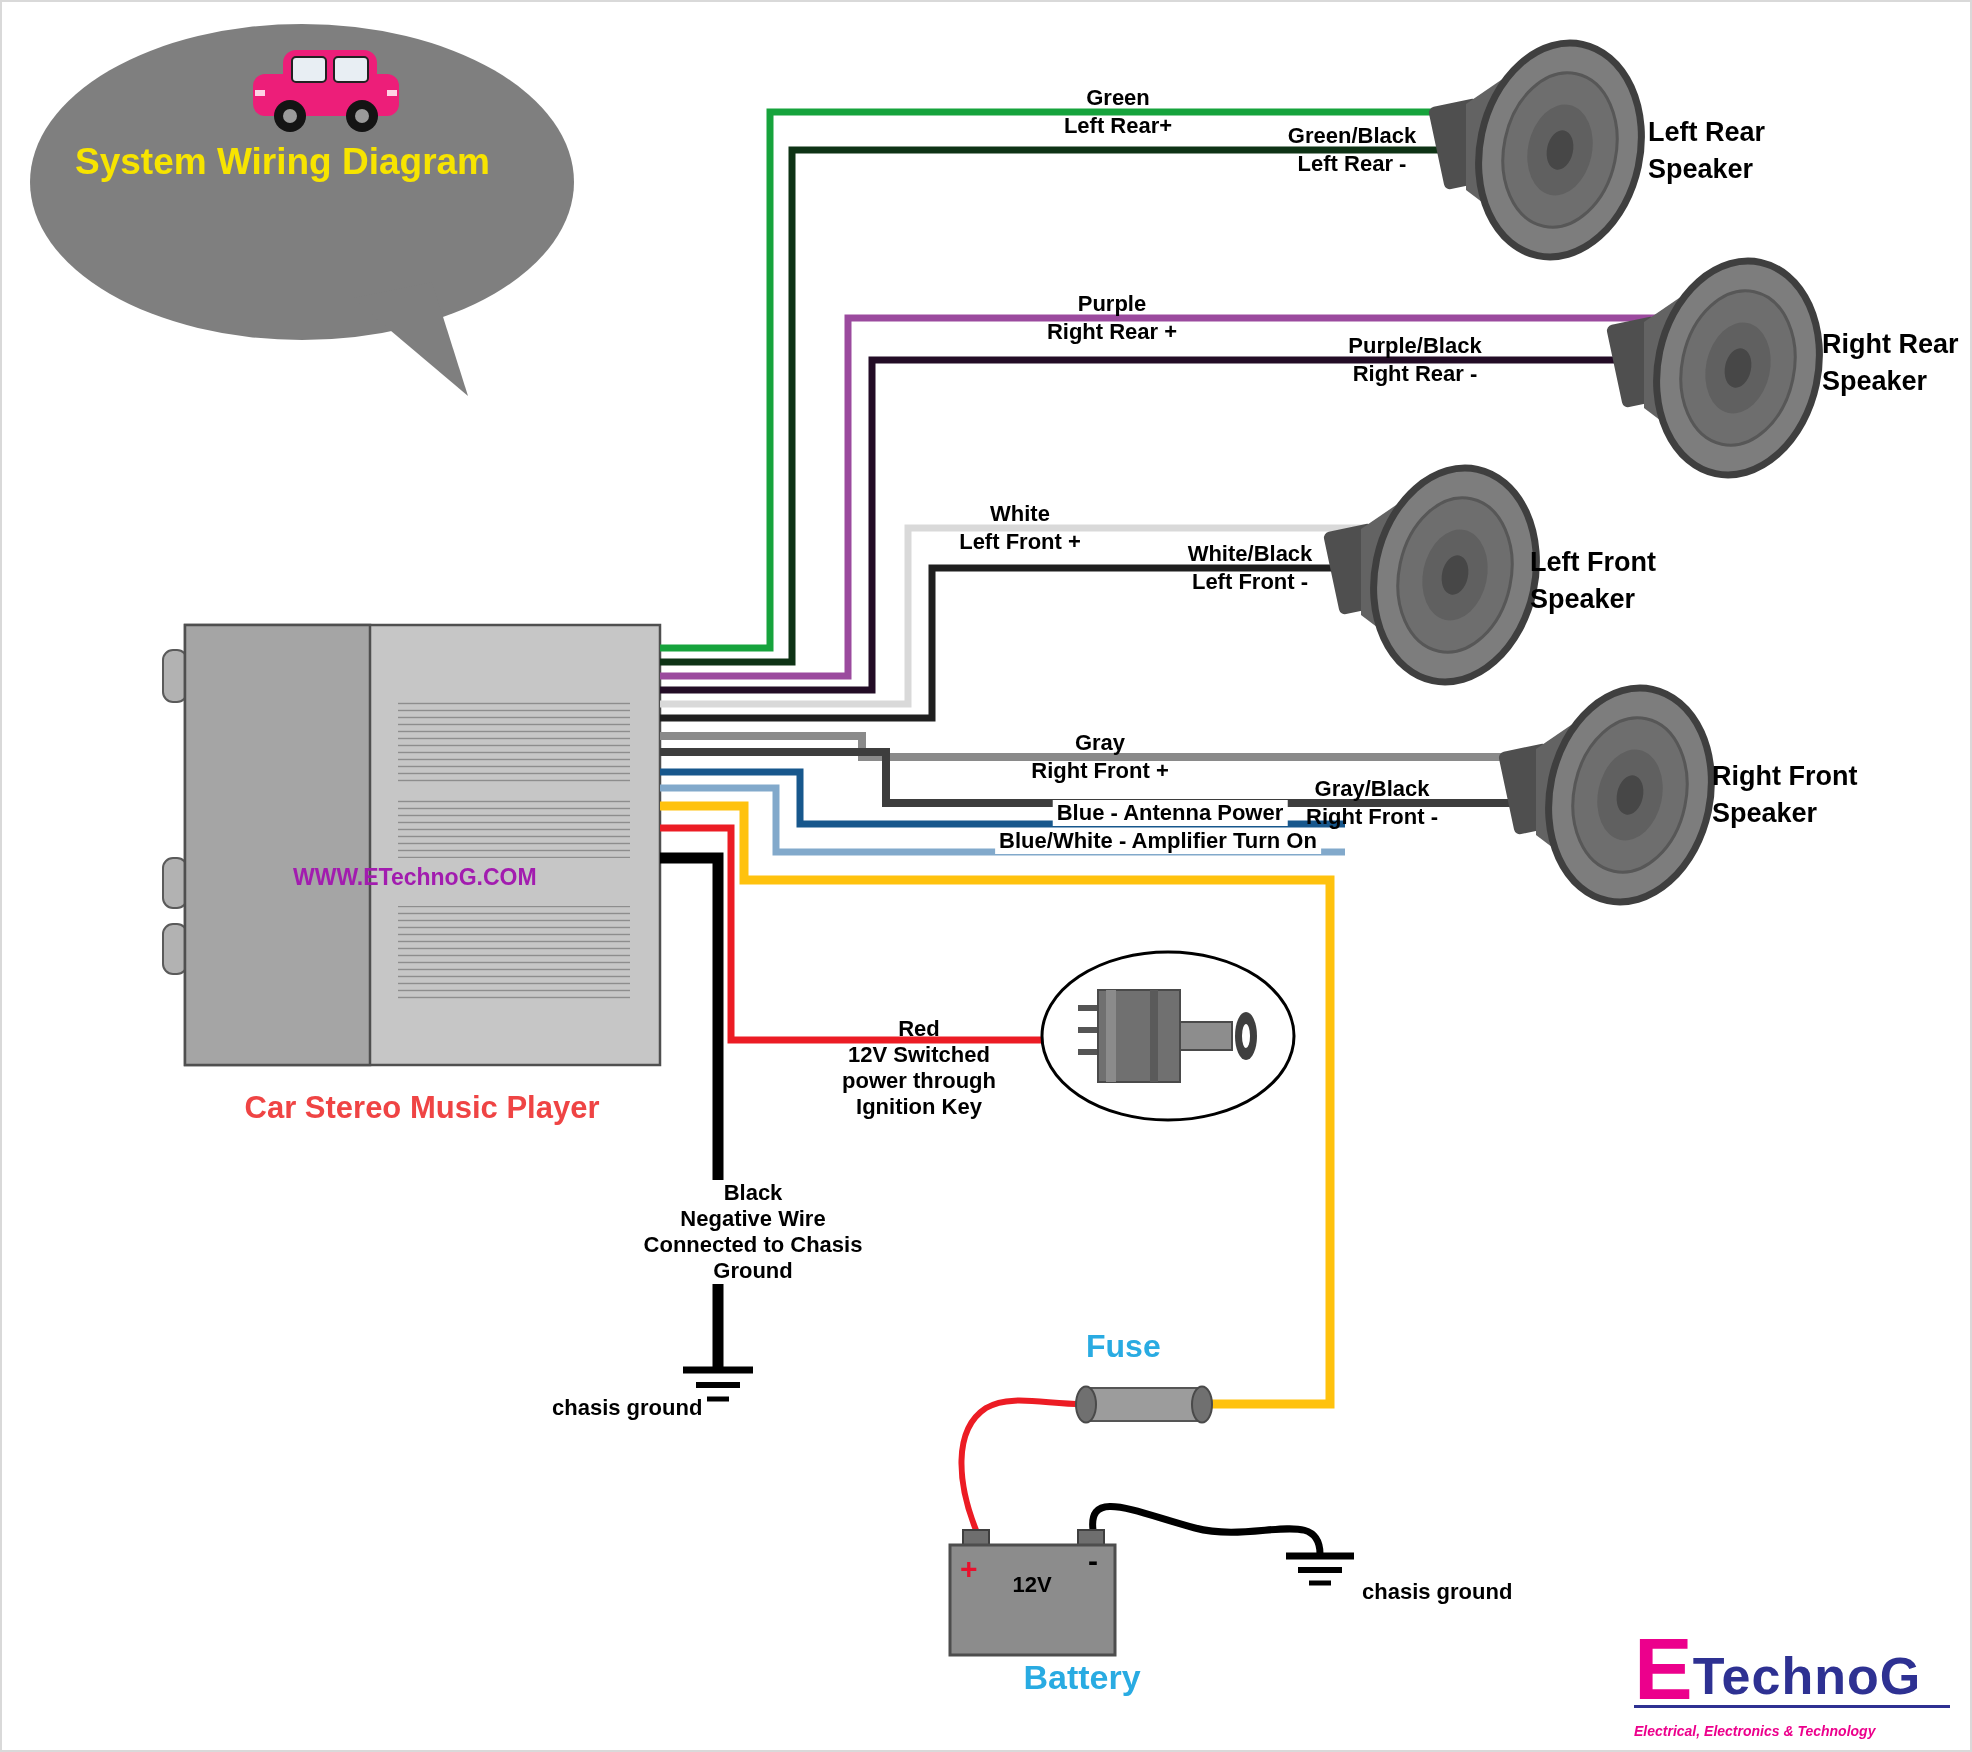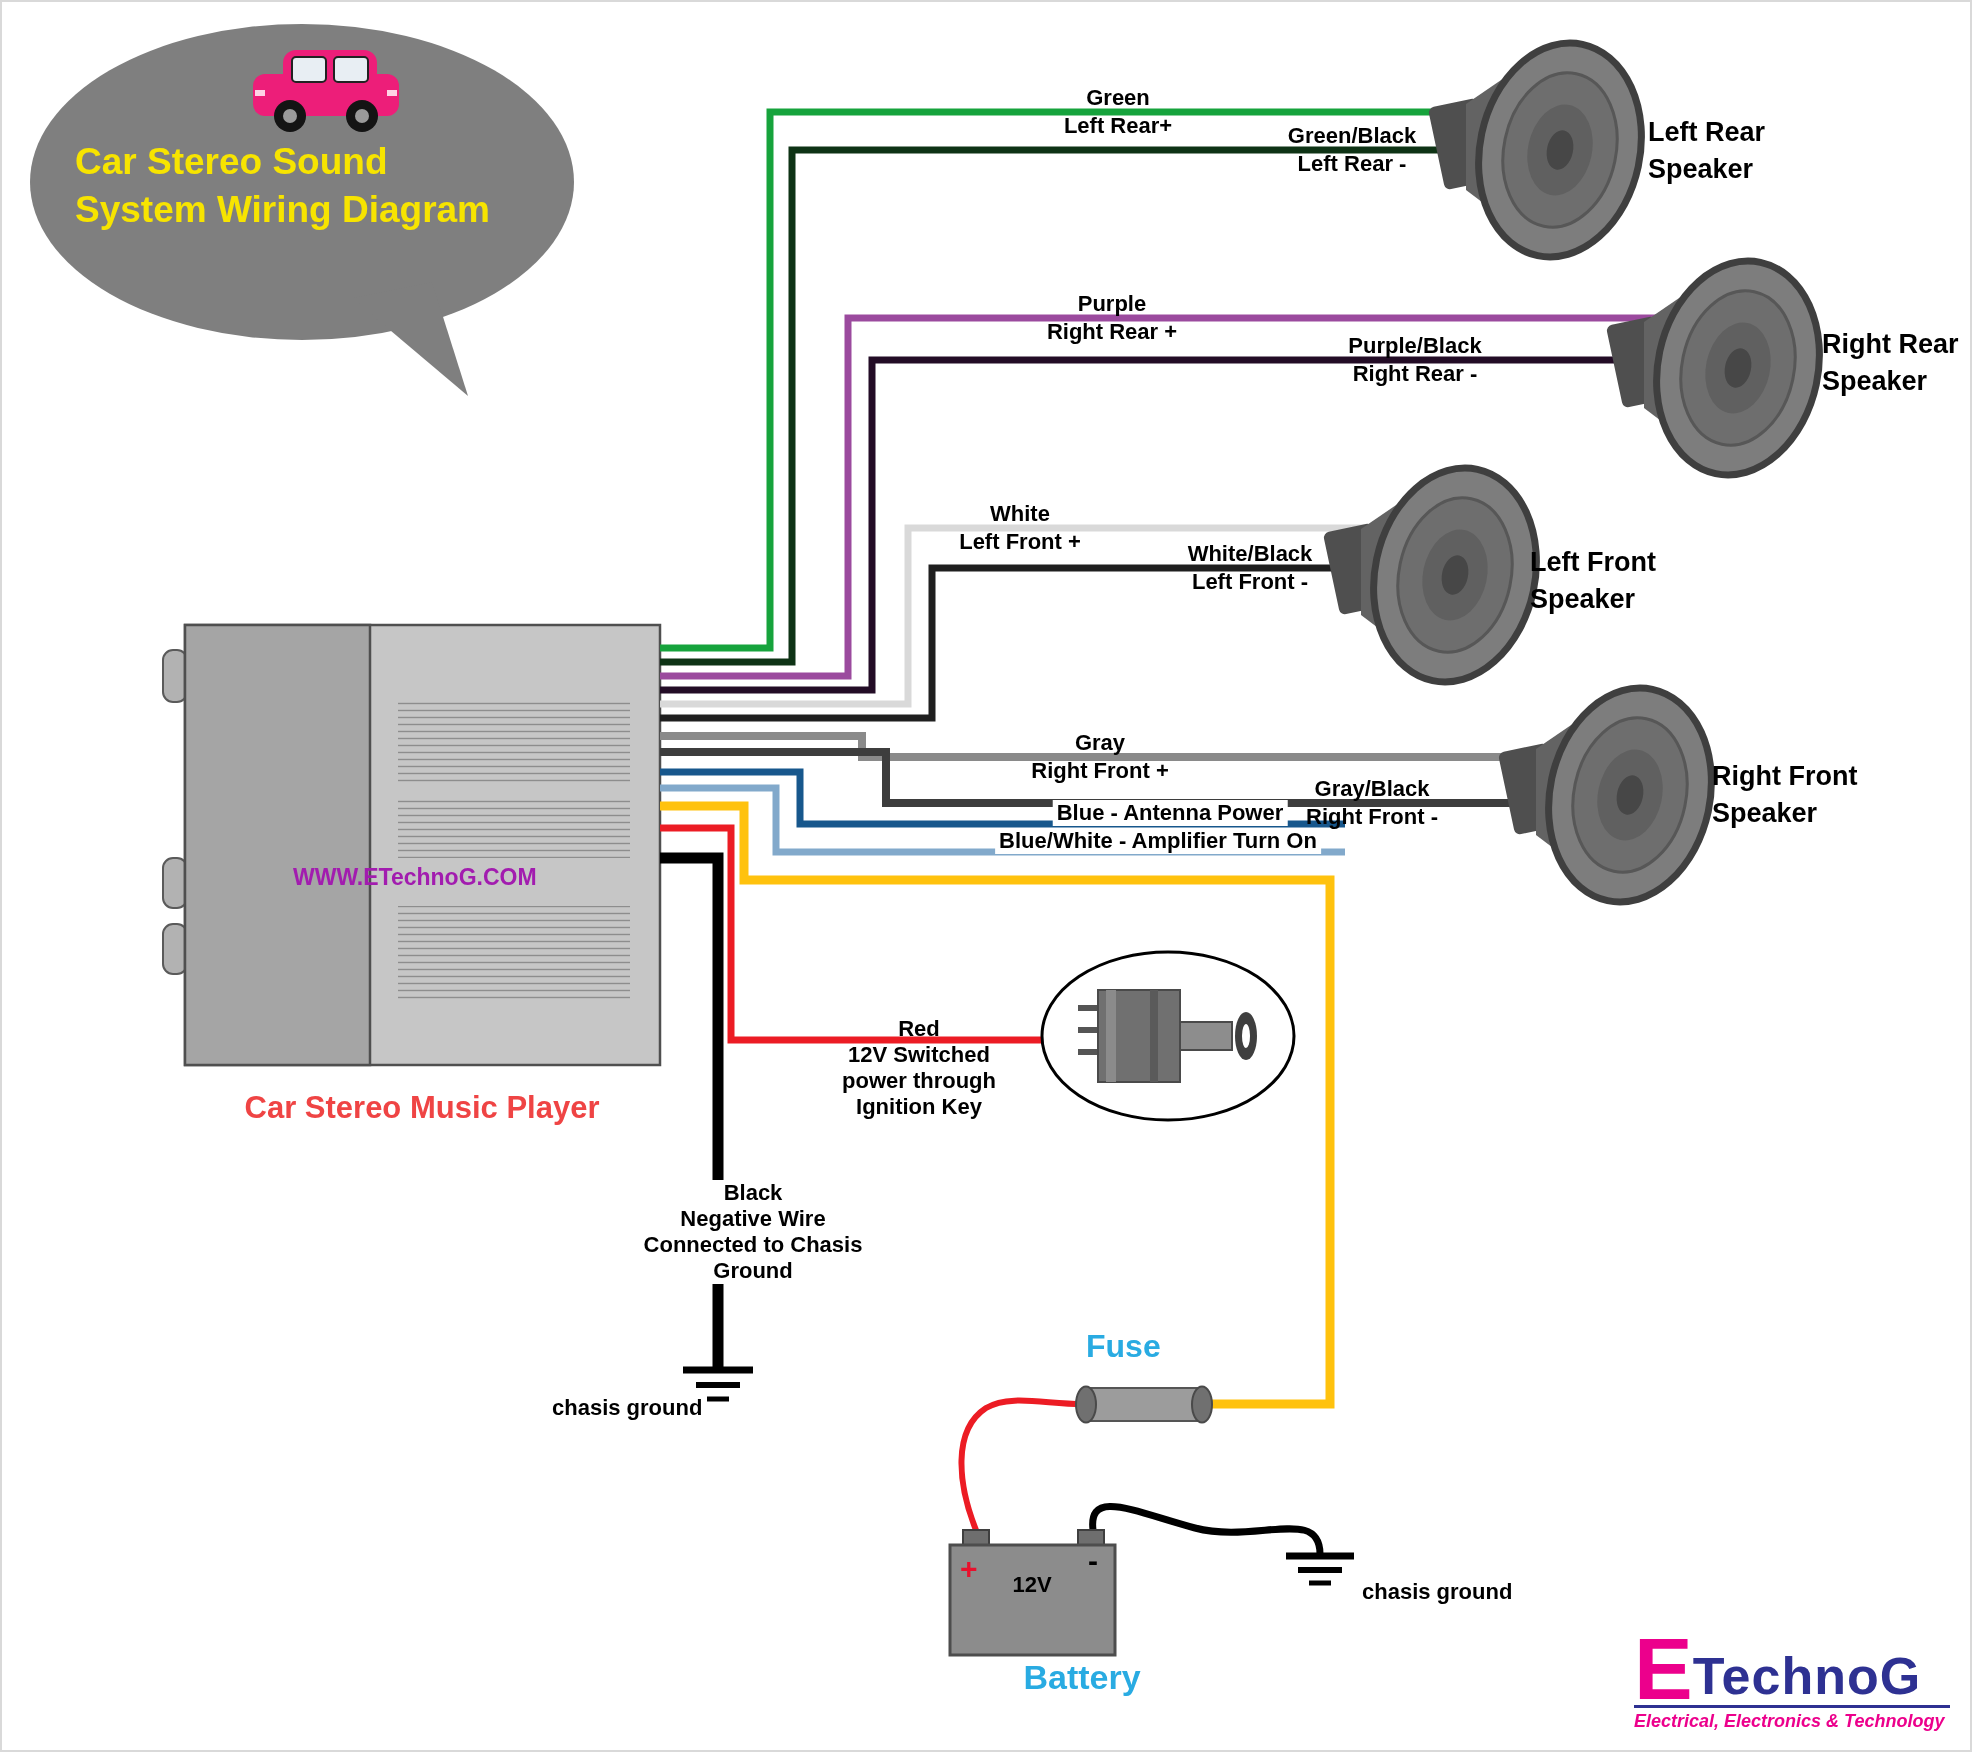--- a/index.html
+++ b/index.html
@@ -21,21 +21,21 @@
   .watermark{position:absolute;left:293px;top:864px;font-weight:bold;font-size:23px;color:#a21caf;}
   .caption{position:absolute;left:422px;top:1090px;transform:translateX(-50%);
            font-weight:bold;font-size:31px;color:#ef4444;white-space:nowrap;}
   .bluelbl{position:absolute;font-weight:bold;color:#29abe2;white-space:nowrap;}
   .batt-inner{position:absolute;font-weight:bold;color:#000;}
   .logo{position:absolute;left:1634px;top:1636px;width:316px;}
   .logo-row{display:flex;align-items:flex-end;}
   .logo-e{font-weight:bold;font-size:88px;line-height:66px;color:#ec008c;}
   .logo-name{font-weight:bold;font-size:52px;line-height:52px;color:#2e3192;letter-spacing:1px;}
   .logo-line{border-bottom:3px solid #2e3192;margin-top:3px;}
-  .logo-tag{font-style:italic;font-weight:bold;font-size:18px;color:#ec008c;margin-top:3px;white-space:nowrap;}
+  .logo-tag{font-style:italic;font-weight:bold;font-size:14px;color:#ec008c;margin-top:15px;white-space:nowrap;}
 </style>
 </head>
 <body>
 
 <div class="canvas">
 
   <svg width="1972" height="1752" viewBox="0 0 1972 1752">
     <defs>
       <pattern id="vents" width="20" height="7" patternUnits="userSpaceOnUse">
         <rect width="20" height="7" fill="#c6c6c6"></rect>
@@ -136,21 +136,20 @@
       <ellipse cx="1246" cy="1036" rx="4" ry="12" fill="#ffffff"></ellipse>
     </g>
 
     <use href="#spk" transform="translate(1430,30)"></use>
     <use href="#spk" transform="translate(1608,248)"></use>
     <use href="#spk" transform="translate(1325,455)"></use>
     <use href="#spk" transform="translate(1500,675)"></use>
   </svg>
 
   <div class="title">
-    <div>Car Stereo Sound</div>
     <div>System Wiring Diagram</div>
   </div>
 
   <div class="watermark">WWW.ETechnoG.COM</div>
   <div class="caption">Car Stereo Music Player</div>
 
   <div class="spklbl" style="left:1648px;top:114px">
     <div>Left Rear</div>
     <div>Speaker</div>
   </div>

